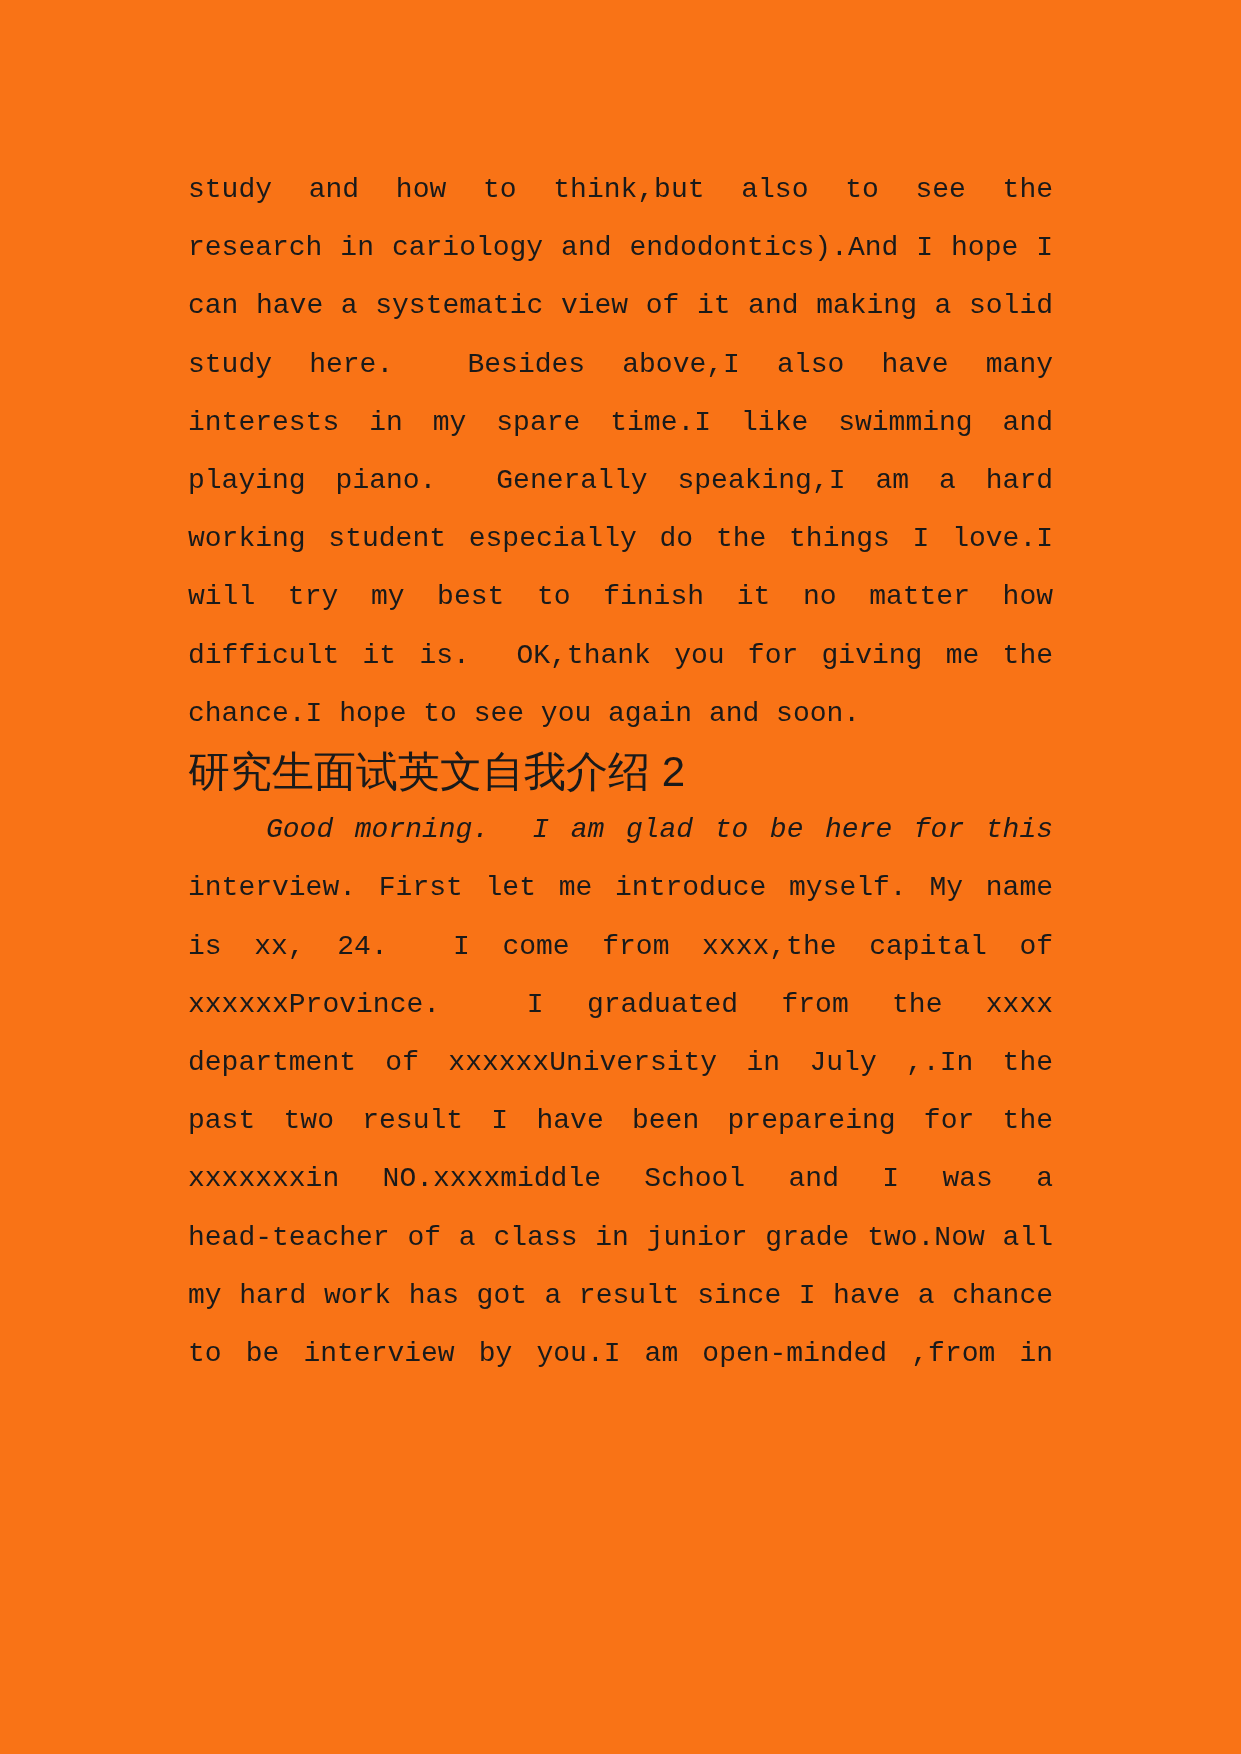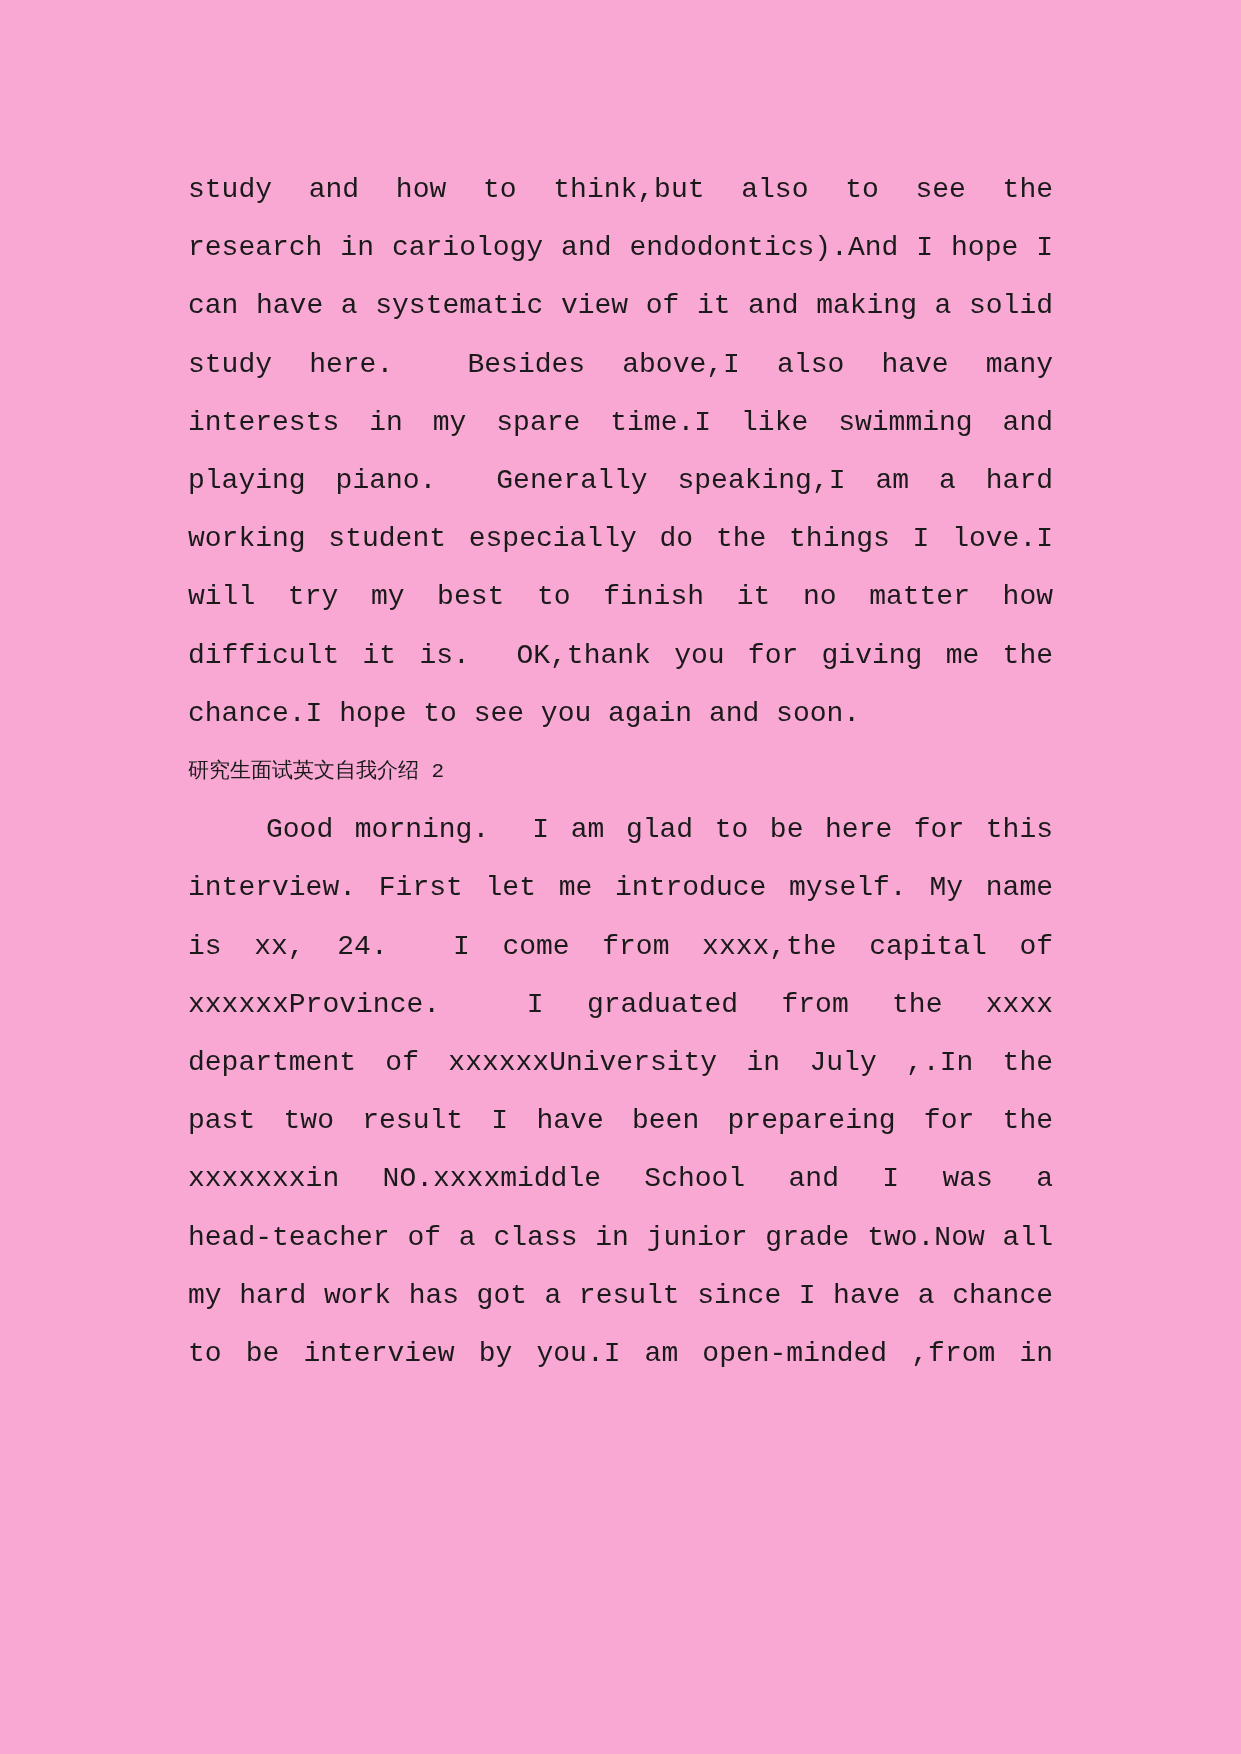--- a/index.html
+++ b/index.html
@@ -4,21 +4,21 @@
 <style>
   html, body {
     margin: 0;
     padding: 0;
     background: #ffffff;
   }
   .page {
     position: relative;
     width: 1241px;
     height: 1754px;
-    background: #f9a8d4;
+    background: #f97316;
     overflow: hidden;
     font-family: "Liberation Mono", "DejaVu Sans Mono", monospace;
   }
   .doc-body {
     position: absolute;
     left: 188px;
     top: 161px;
     width: 865px;
   }
   .line {
@@ -28,24 +28,25 @@
     white-space: pre-wrap;
     font-weight: 400;
     letter-spacing: 0;
   }
   .line.justify {
     text-align: justify;
     text-align-last: justify;
   }
   .line.indent {
     text-indent: 78px;
+    font-style: italic;
   }
   .line.cjk {
-    font-size: 21px;
-    font-family: Liberation Mono, monospace;
+    font-size: 42px;
+    font-family: Liberation Sans, sans-serif;
   }
 </style>
 </head>
 <body>
 
 <div class="page">
   <div class="doc-body">
       <div class="line justify">study and how to think,but also to see the</div>
       <div class="line justify">research in cariology and endodontics).And I hope I</div>
       <div class="line justify">can have a systematic view of it and making a solid</div>

